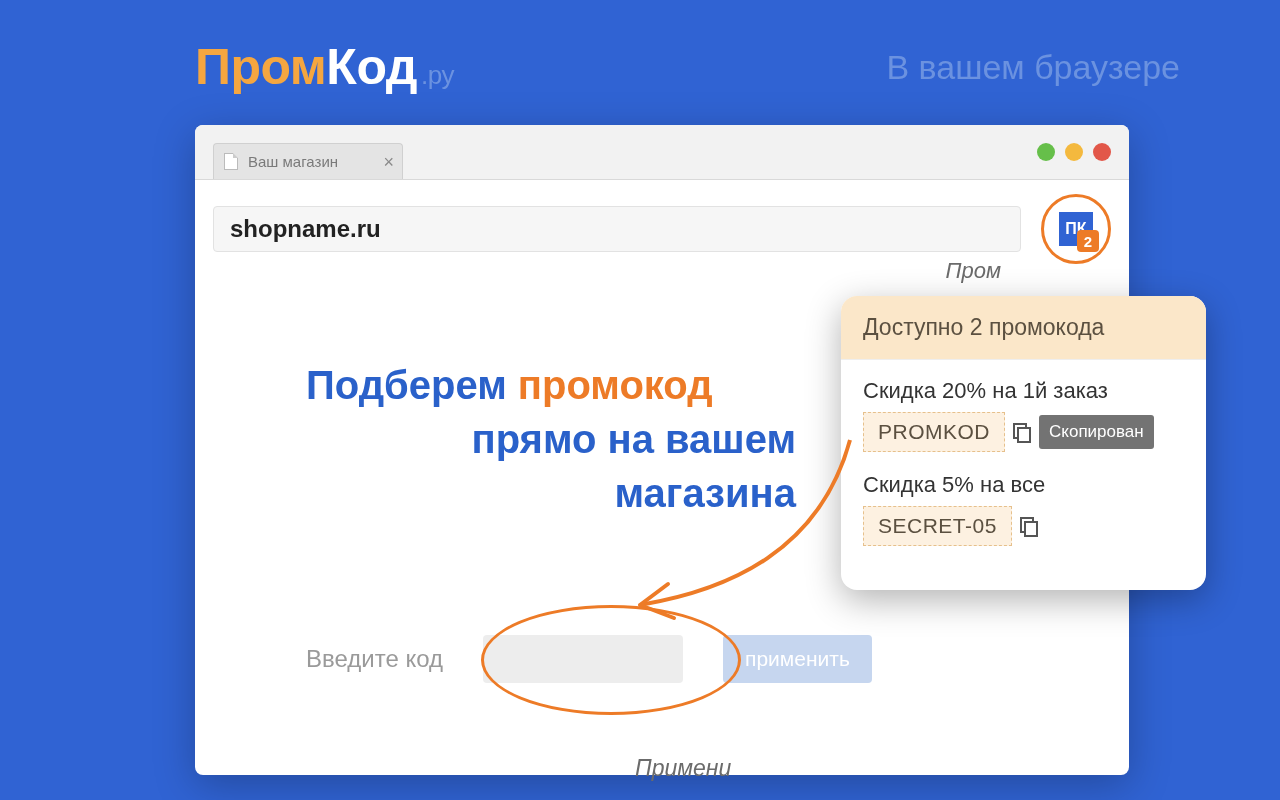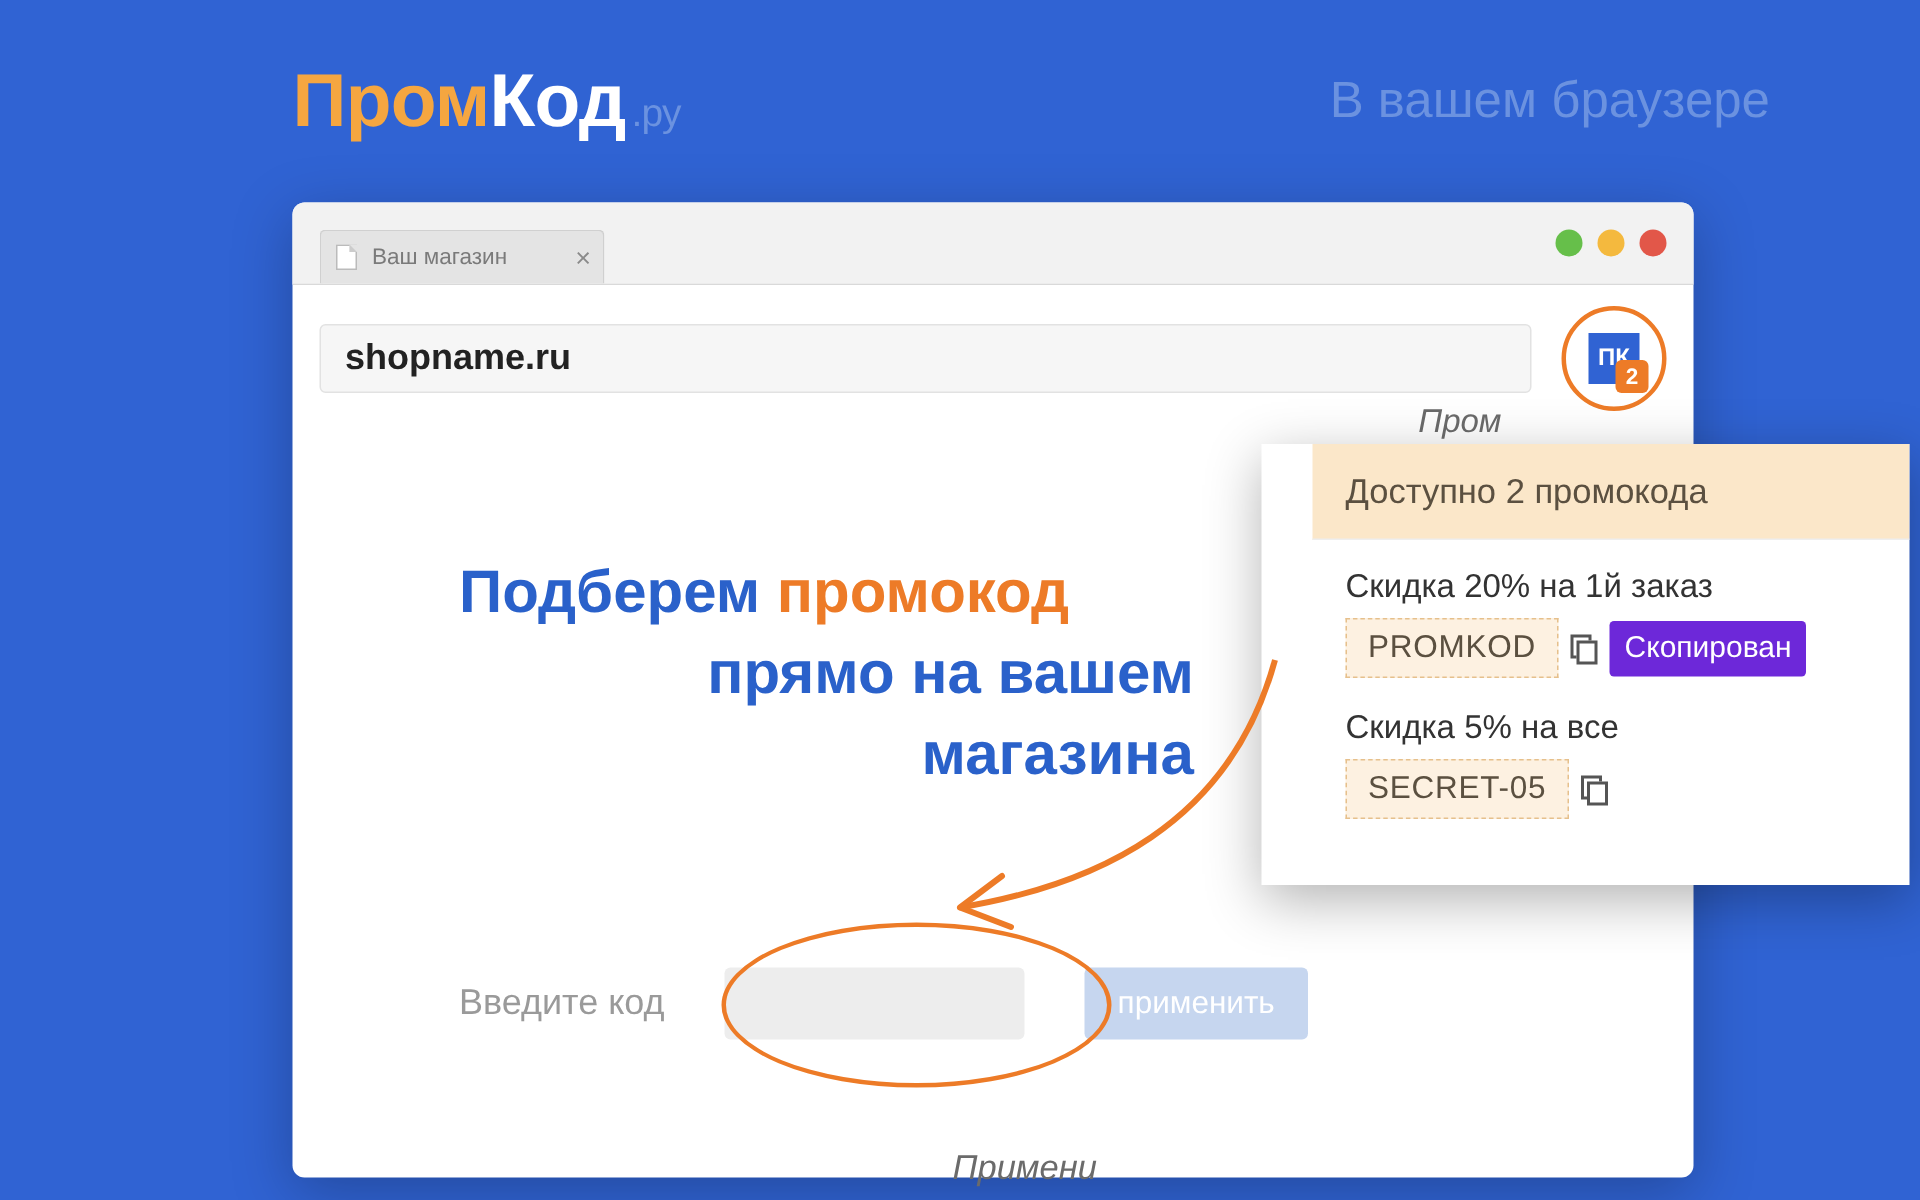--- a/index.html
+++ b/index.html
@@ -36,21 +36,20 @@
 
   .browser {
     position: absolute;
     top: 125px;
     left: 195px;
     width: 934px;
     height: 650px;
     background: #fff;
     border-radius: 8px;
     box-shadow: 0 10px 40px rgba(0,0,0,0.25);
-    margin-top: 10px;
   }
   .tabbar {
     height: 55px;
     background: #f2f2f2;
     border-radius: 8px 8px 0 0;
     border-bottom: 1px solid #d9d9d9;
     position: relative;
     display: flex;
     align-items: flex-end;
   }
@@ -232,26 +231,25 @@
     font-size: 23px;
     font-style: italic;
     color: #6b6b6b;
   }
 
   
   .popup {
     position: absolute;
     top: 296px;
     left: 841px;
-    width: 432px;
+    width: 365px;
     background: #fff;
-    border-radius: 0;
+    border-radius: 16px;
     box-shadow: 0 10px 35px rgba(0,0,0,0.3);
     overflow: hidden;
-    padding-left: 34px;
   }
   .popup-header {
     background: #fbe7c9;
     padding: 18px 22px;
     color: #5b5040;
     font-size: 23px;
     font-weight: 500;
     border-bottom: 1px solid #eee;
   }
   .popup-body {
@@ -283,23 +281,23 @@
   .copy-icon::before, .copy-icon::after {
     content:"";
     position:absolute;
     border: 2px solid #555;
     width: 10px; height: 12px;
     background:#fff;
   }
   .copy-icon::before { top:0; left:0; }
   .copy-icon::after { top:4px; left:4px; }
   .copied-badge {
-    background: #6d28d9;
+    background: #737373;
     color: #fff;
-    font-size: 20px;
+    font-size: 17px;
     padding: 7px 10px;
     border-radius: 3px;
   }
 
   
   .arrow {
     position: absolute;
     top: 420px;
     left: 590px;
     width: 300px;

